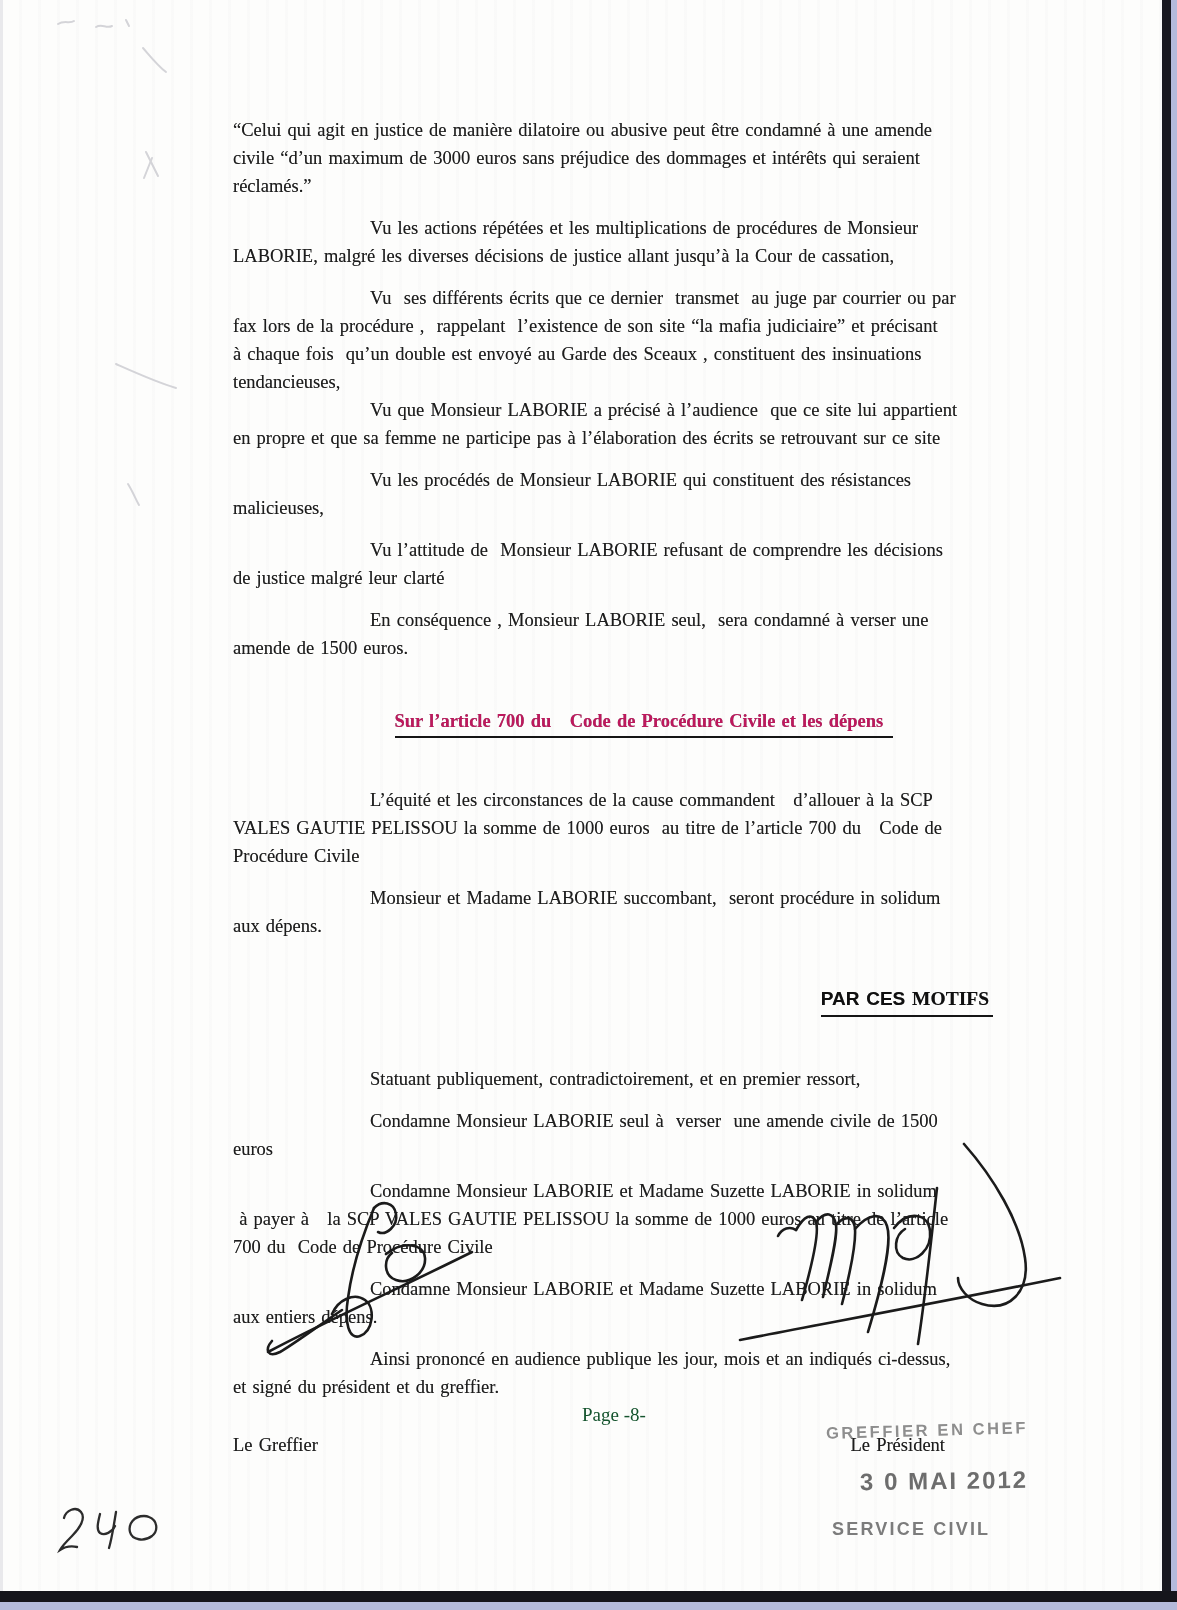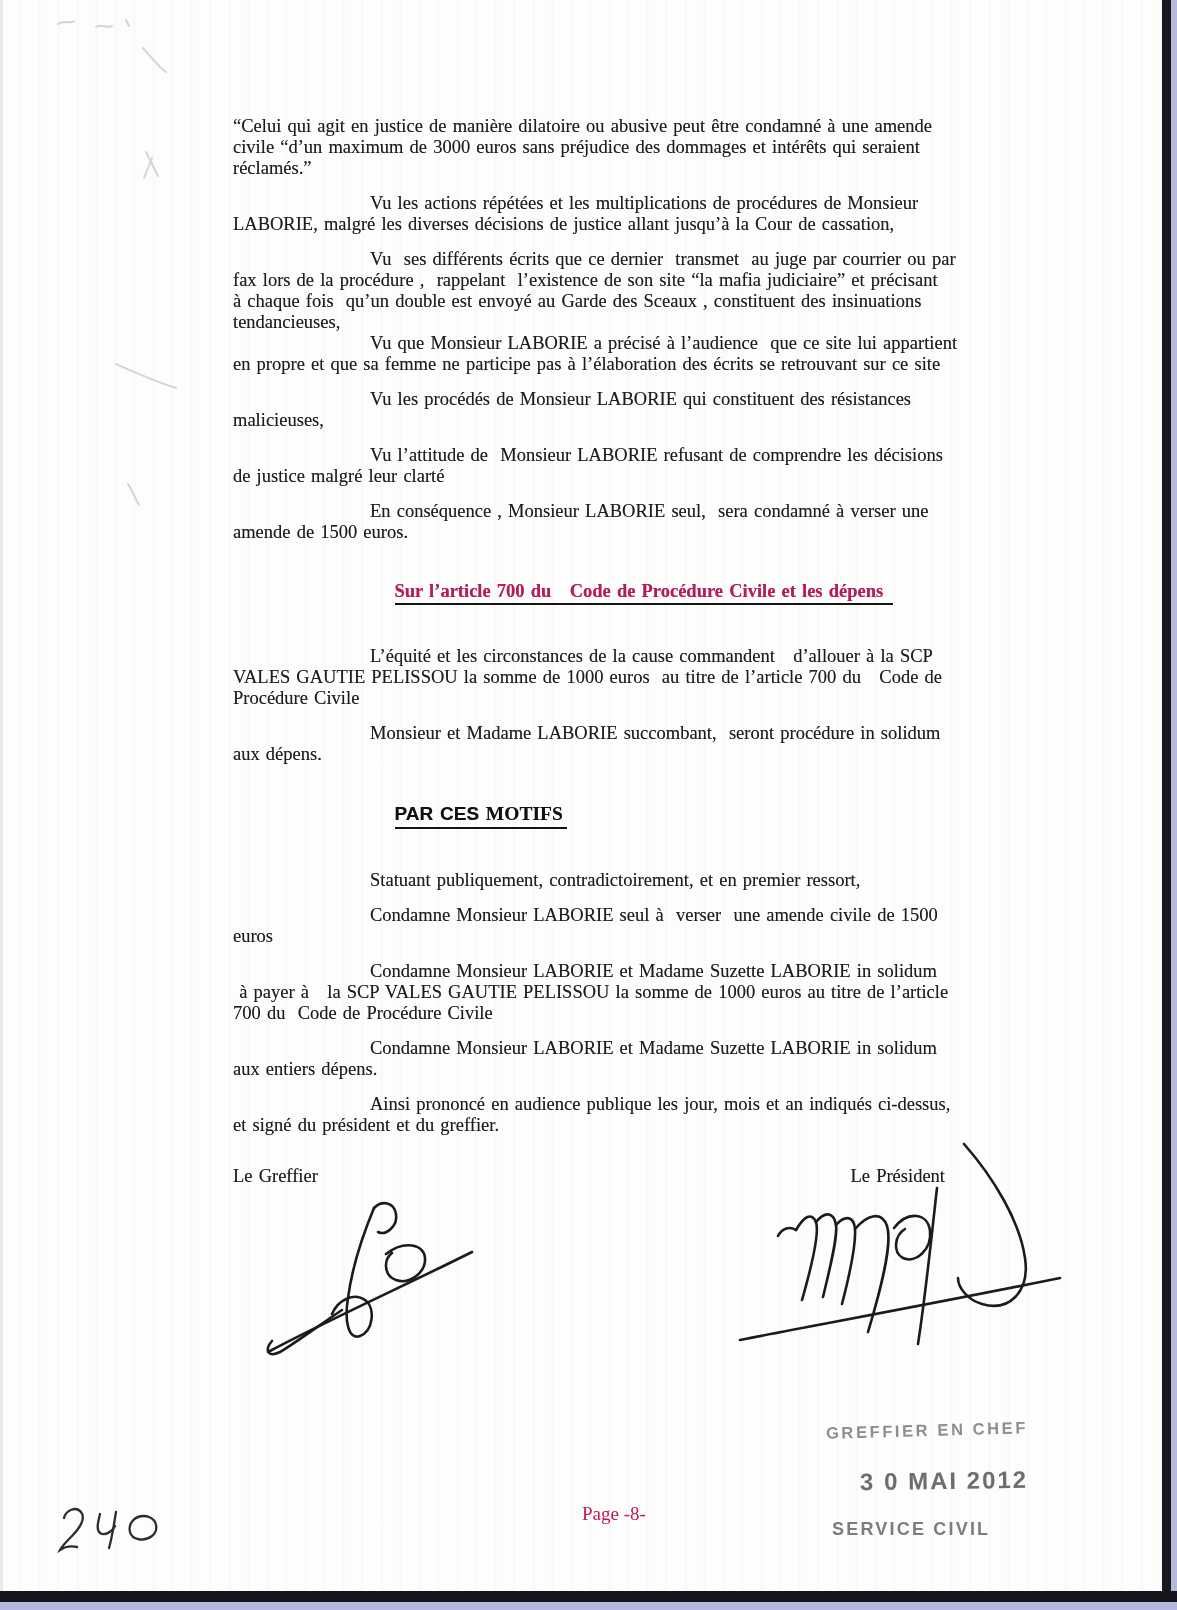--- a/index.html
+++ b/index.html
@@ -13,55 +13,55 @@
   .edge-right-black{right:6px;top:0;width:9px;height:1610px;background:#181820;}
   .edge-right-lav{right:0;top:0;width:6px;height:1610px;background:#b4badb;}
   .edge-bottom-black{left:0;bottom:8px;width:1177px;height:11px;background:#15151b;}
   .edge-bottom-lav{left:0;bottom:0;width:1177px;height:8px;background:#b4badb;}
   .edge-left{left:0;top:0;width:3px;height:1610px;background:#e9e9ec;}
   .scan-texture{position:absolute;inset:0;pointer-events:none;
     background:repeating-linear-gradient(90deg, rgba(40,40,60,0.015) 0 3px, transparent 3px 19px);}
   
   .doc{
     position:absolute;left:233px;top:116px;width:760px;
-    font-size:18.5px;line-height:21px;color:#1d1d1d;
+    font-size:18.5px;line-height:28px;color:#1d1d1d;
     word-spacing:1.5px;
     text-shadow:0 0 0.5px rgba(25,25,25,0.5);
   }
   .para{margin:0 0 14px 0;white-space:pre;}
   .para.indent{text-indent:137px;}
   .para.tight{margin-bottom:0;}
   .para.gap-lg{margin-bottom:17px;}
   .heading{margin:6px 0 20px 137px;white-space:pre;}
   .heading .underlined{
     display:inline-block;font-weight:bold;color:#be185d;
     border-bottom:2px solid #151515;padding:0 10px 1px 0;
   }
-  .heading2{margin:4px 0 20px 137px;white-space:pre;}
+  .heading2{margin:4px 0 20px 137px;white-space:pre;text-align:right;}
   .heading2 .underlined{
     display:inline-block;border-bottom:2.5px solid #151515;padding:0 4px 2px 0;
   }
   .h2-sans{font-family:"Liberation Sans", sans-serif;font-weight:bold;font-size:19px;color:#101010;}
   .h2-serif{font-family:"Liberation Serif", serif;font-weight:bold;font-size:19.5px;color:#101010;}
   .sig-labels{display:flex;justify-content:space-between;width:712px;margin-top:30px;}
   .sig-label{white-space:pre;}
   
   .sig-svg{position:absolute;pointer-events:none;}
   .sig-greffier{left:252px;top:1192px;}
   .sig-president{left:732px;top:1132px;}
   
   .stamp{position:absolute;left:798px;top:1421px;width:260px;color:#858585;
     font-family:"Liberation Sans", sans-serif;font-weight:bold;}
   .stamp-line1{position:absolute;left:28px;top:0;font-size:16.5px;letter-spacing:2.6px;
     color:#8e8e8e;transform:rotate(-1.6deg);white-space:pre;}
   .stamp-date{position:absolute;left:62px;top:46px;font-size:24px;letter-spacing:2px;
     color:#6d6d6d;transform:rotate(-0.8deg);white-space:pre;font-stretch:condensed;}
   .stamp-line3{position:absolute;left:34px;top:98px;font-size:18px;letter-spacing:2.2px;
     color:#7c7c7c;white-space:pre;}
-  .page-number{position:absolute;left:582px;top:1503px;font-size:19px;color:#be185d;white-space:pre;}
+  .page-number{position:absolute;left:582px;top:1404px;font-size:19px;color:#14532d;white-space:pre;}
   
   .handwritten{position:absolute;left:52px;top:1502px;}
   .pencil{position:absolute;left:0;top:0;pointer-events:none;}
   .sr-only{position:absolute;width:1px;height:1px;overflow:hidden;clip:rect(0 0 0 0);white-space:nowrap;}
 </style>
 </head>
 <body>
 
 <div class="scan-texture"></div>
 

